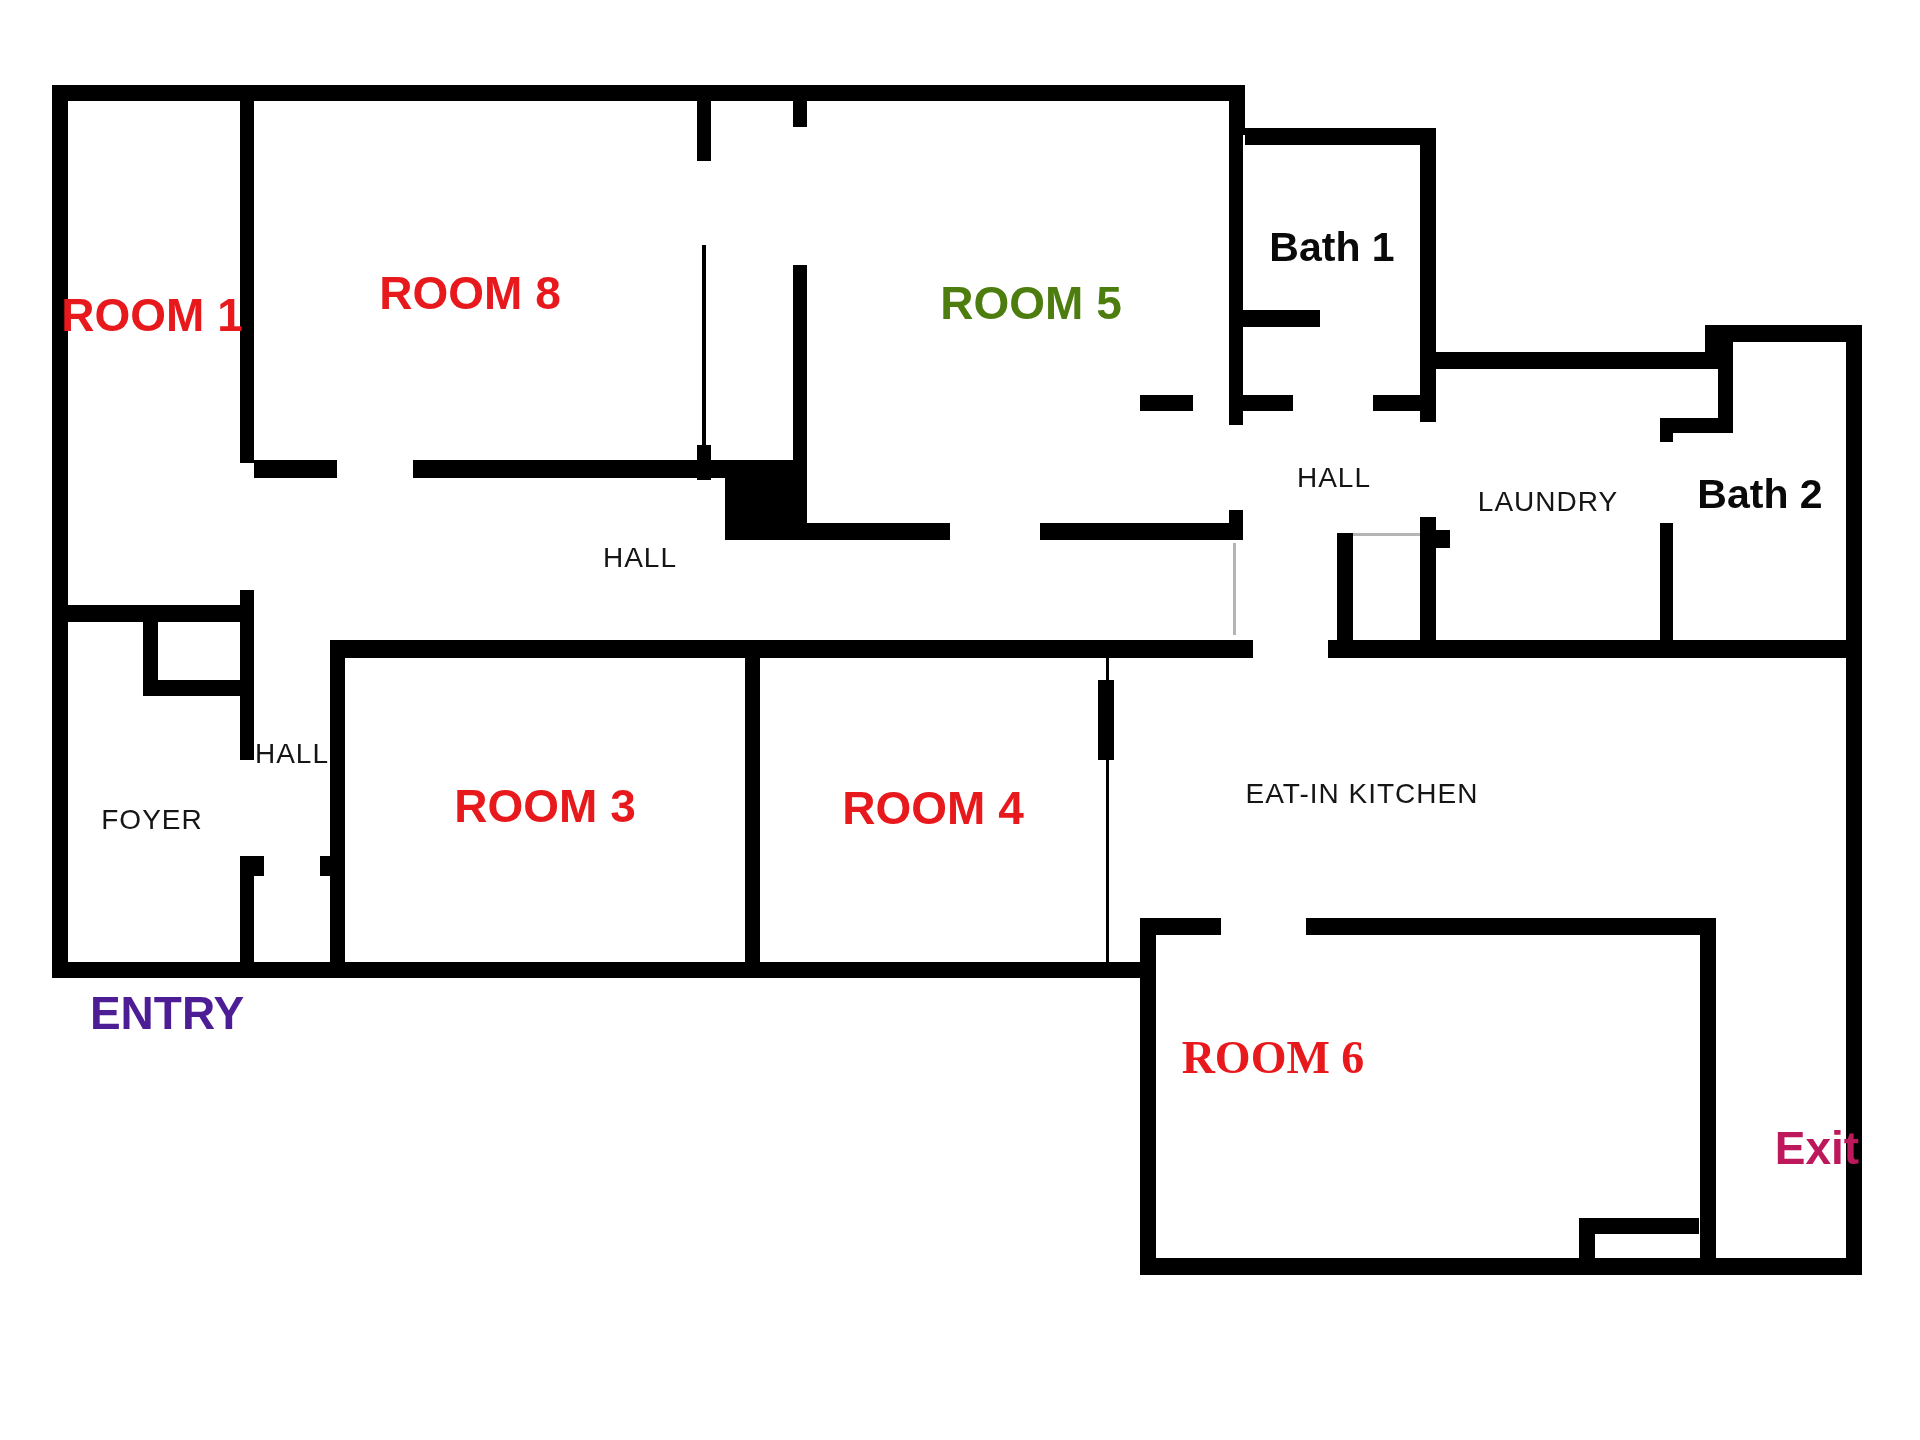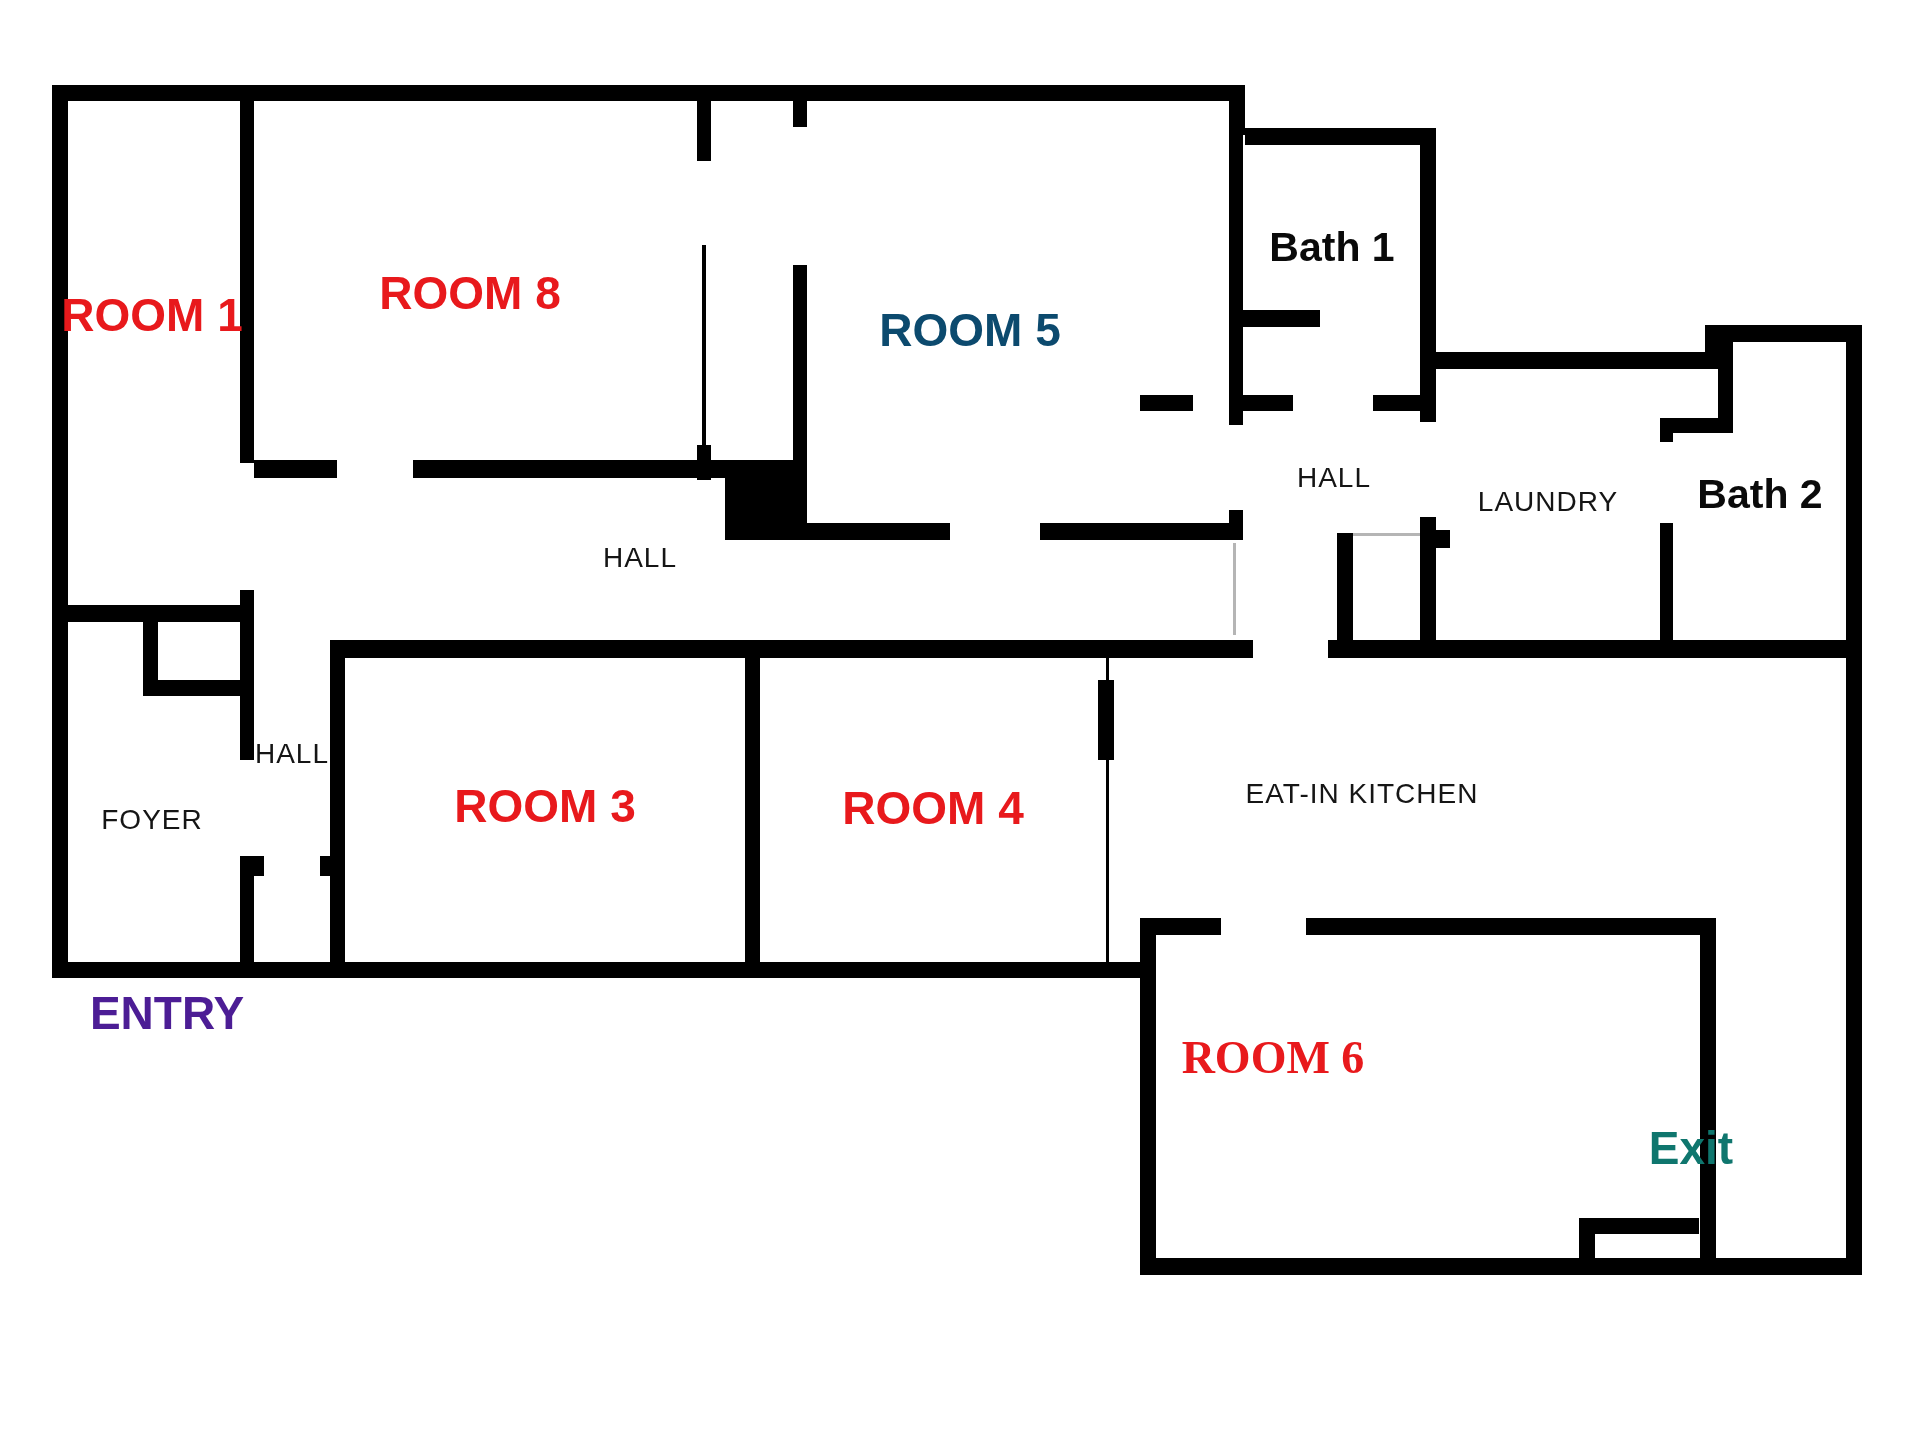--- a/index.html
+++ b/index.html
@@ -125,24 +125,24 @@
     <div class="w" style="left: 1245px; top: 128px; width: 191px; height: 17px;"></div>
     <div class="w" style="left: 1229px; top: 85px; width: 16px; height: 50px;"></div>
     <div class="w" style="left: 52px; top: 962px; width: 1104px; height: 16px;"></div>
     <div class="w" style="left: 52px; top: 85px; width: 16px; height: 893px;"></div>
     <div class="w" style="left: 52px; top: 85px; width: 1193px; height: 16px;"></div>
 
   <div class="lbl room" style="left: 152px; top: 315px; color: rgb(232, 25, 28);">ROOM 1</div>
   <div class="lbl room" style="left: 470px; top: 293px; color: rgb(232, 25, 28);">ROOM 8</div>
   <div class="lbl room" style="left: 545px; top: 806px; color: rgb(232, 25, 28);">ROOM 3</div>
   <div class="lbl room" style="left: 933px; top: 808px; color: rgb(232, 25, 28);">ROOM 4</div>
-  <div class="lbl room" style="left: 970px; top: 303px; color: #0c4a6e; margin-top: 27px;">ROOM 5</div>
+  <div class="lbl room" style="left: 1031px; top: 303px; color: #4d7c0f;">ROOM 5</div>
   <div class="lbl room" style="left: 1273px; top: 1058px; color: rgb(232, 25, 28); font-family: Liberation Serif, serif;">ROOM 6</div>
   <div class="lbl room" style="left: 167px; top: 1013px; color: #4c1d95;">ENTRY</div>
-  <div class="lbl room" style="left: 1691px; top: 1148px; color: #0f766e;">Exit</div>
+  <div class="lbl room" style="left: 1817px; top: 1148px; color: #be185d;">Exit</div>
 
   <div class="lbl bath" style="left:1332px;top:247px;text-align:center;">Bath 1</div>
   <div class="lbl bath" style="left:1760px;top:494px;">Bath 2</div>
 
   <div class="lbl area" style="left:1334px;top:478px;">HALL</div>
   <div class="lbl area" style="left:640px;top:558px;">HALL</div>
   <div class="lbl area" style="left:292px;top:754px;">HALL</div>
   <div class="lbl area" style="left:152px;top:820px;">FOYER</div>
   <div class="lbl area" style="left:1548px;top:502px;">LAUNDRY</div>
   <div class="lbl area" style="left:1362px;top:794px;">EAT-IN KITCHEN</div>

